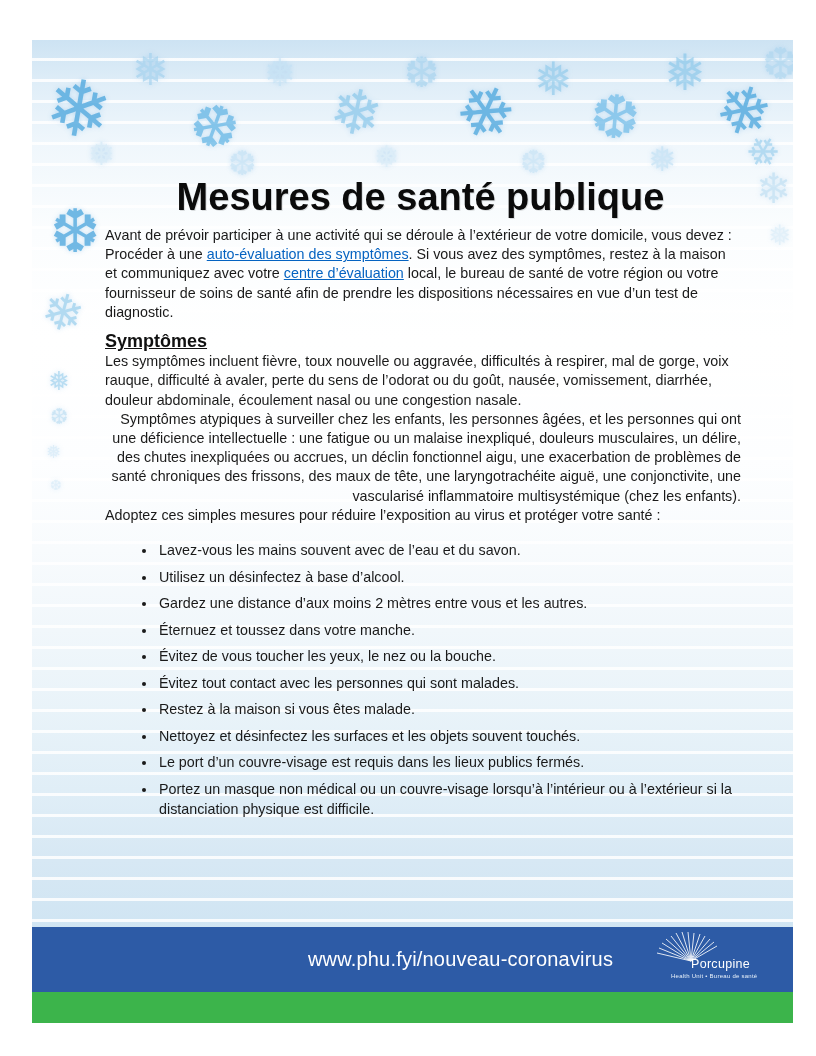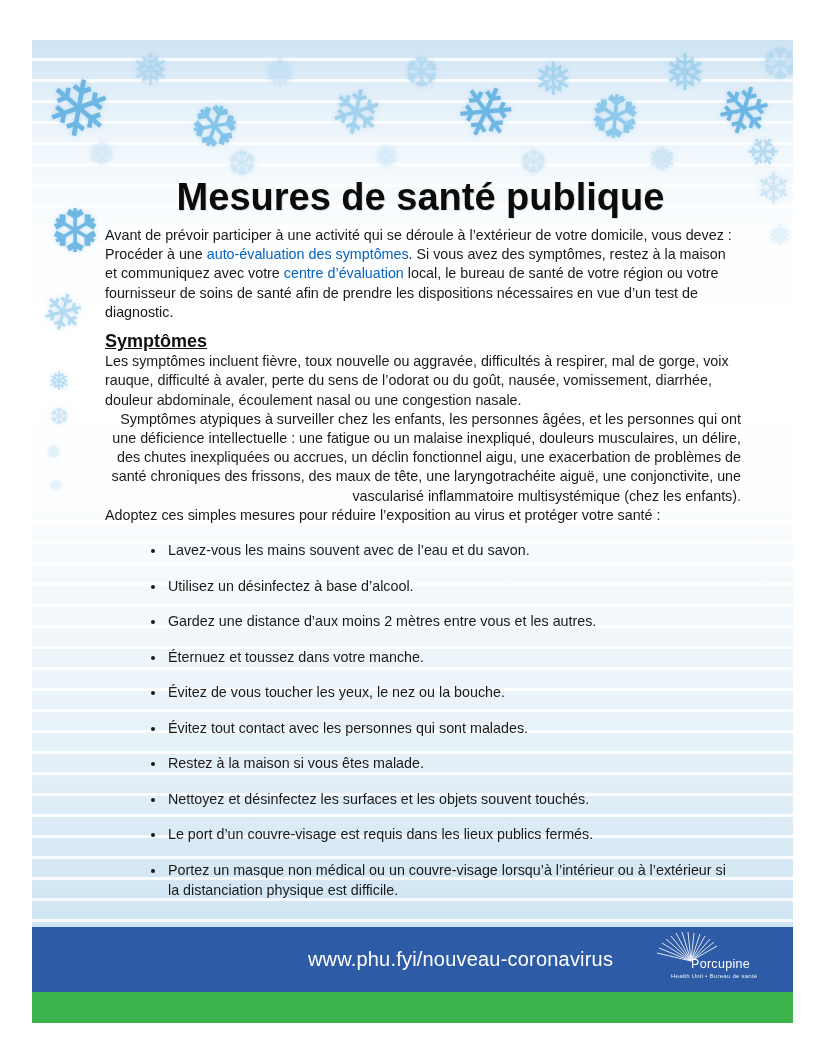--- a/index.html
+++ b/index.html
@@ -38,23 +38,23 @@
   .p-selfassess{margin-top:17px;}
   .h-symptoms{
     margin:10px 0 0;font-size:18px;font-weight:bold;color:#111;
     text-decoration:underline;line-height:19.2px;display:inline-block;
   }
   .h-wrap{margin:10px 0 0;}
   .p-symptoms1{margin-top:16px;}
   .p-symptoms2{margin-top:14px;text-align:right;}
   .p-measures-intro{margin-top:10px;}
   .measures-list{margin:15px 0 0;padding:0 0 0 46px;}
-  .measures-list li{line-height:20.5px;margin:15px;padding-left:2px;}
+  .measures-list li{line-height:20.5px;margin:6px;padding-left:2px;}
   .p-risk{margin-top:16px;}
-  a.doclink{color:var(--link,#0563c1);cursor:pointer;}
+  a.doclink{color:var(--link,#0563c1);text-decoration:underline;cursor:pointer;}
   .footer-blue{
     position:absolute;left:0;top:887px;width:100%;height:65px;background:#2d5ba6;
   }
   .footer-url{
     position:absolute;left:16px;top:0;width:100%;height:65px;line-height:65px;
     text-align:center;color:#ffffff;font-weight:normal;font-size:20px;letter-spacing:.2px;margin-left:32px;
   }
   .footer-green{
     position:absolute;left:0;top:952px;width:100%;height:31px;background:#3cb44b;
   }

